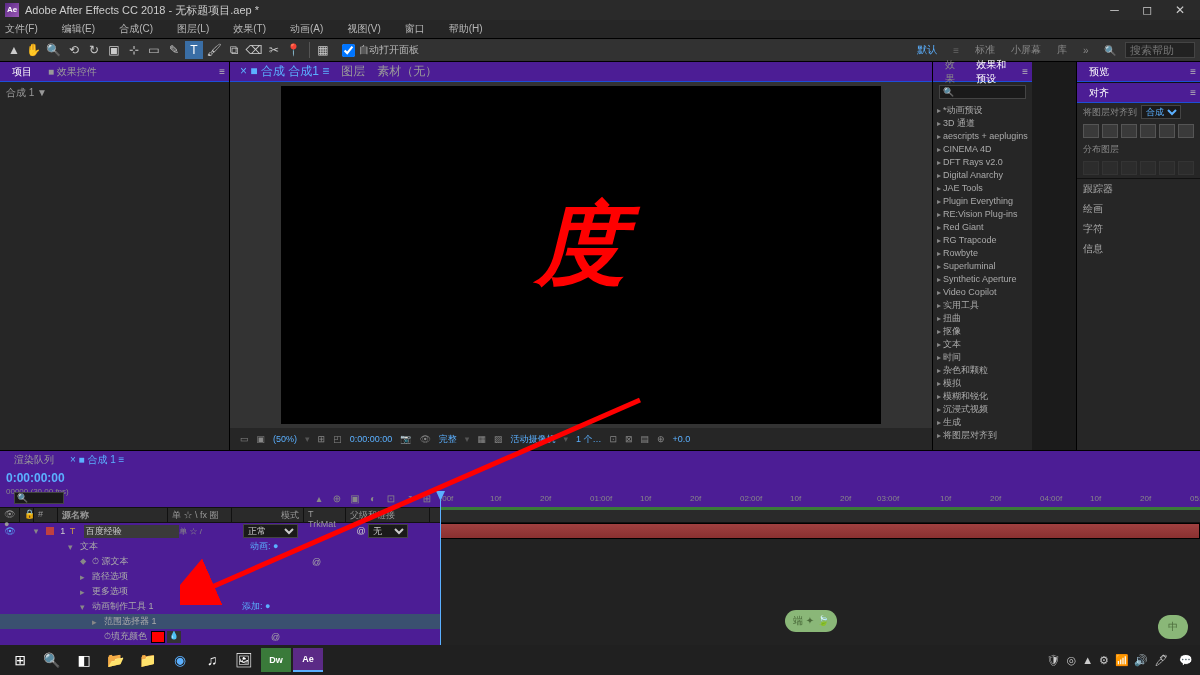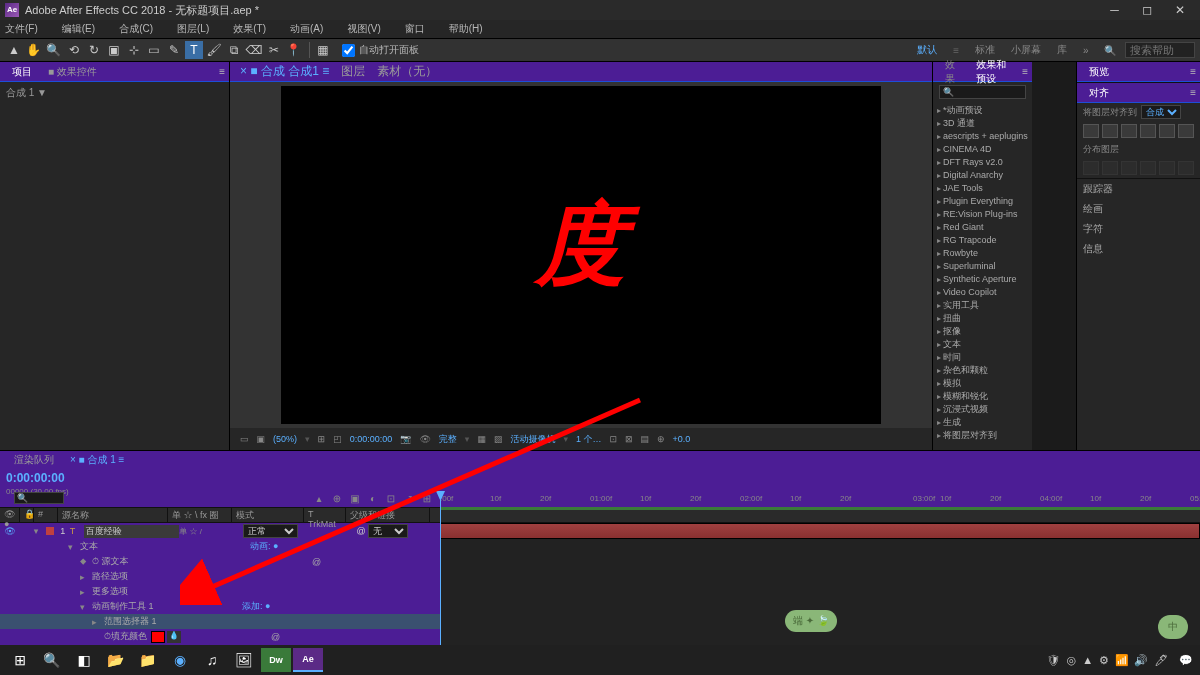--- a/index.html
+++ b/index.html
@@ -69,23 +69,23 @@
 .tl-header .fps { color: #888; font-size: 8px; }
 .tl-toolbar { height: 18px; display: flex; align-items: center; }
 .tl-toolbar .left { width: 440px; display: flex; align-items: center; padding: 0 4px; }
 .tl-toolbar .tlbtn { width: 16px; height: 14px; display: inline-flex; align-items: center; justify-content: center; margin: 0 1px; cursor: pointer; color: #888; font-size: 10px; }
 .tl-toolbar .search-tl { background: #1a1a1a; border: 1px solid #444; width: 50px; font-size: 9px; padding: 0 2px; color: #888; margin-left: 10px; }
 .tl-columns { height: 16px; display: flex; background: #2a2a2a; font-size: 9px; color: #999; border-top: 1px solid #111; border-bottom: 1px solid #111; }
 .tl-columns .col { padding: 1px 4px; border-right: 1px solid #111; }
 .tl-columns .c-eye { width: 20px; }
 .tl-columns .c-lock { width: 14px; }
 .tl-columns .c-num { width: 24px; }
-.tl-columns .c-name { width: 110px; }
+.tl-columns .c-name { width: 110px; font-weight: bold; }
 .tl-columns .c-sw { width: 64px; }
-.tl-columns .c-mode { width: 72px; }
+.tl-columns .c-mode { width: 72px; text-align: right; }
 .tl-columns .c-trk { width: 42px; }
 .tl-columns .c-parent { width: 84px; }
 .tl-ruler { flex: 1; display: flex; align-items: center; position: relative; font-size: 8px; color: #888; }
 .tl-ruler .tick { position: absolute; }
 .tl-body { display: flex; }
 .tl-left { width: 440px; }
 .tl-right { flex: 1; position: relative; background: #222; }
 .layer-row { height: 16px; display: flex; align-items: center; font-size: 9px; color: #ccc; }
 .layer-row .eye { width: 20px; text-align: center; color: #5bb0ff; }
 .layer-row .lock { width: 14px; }
@@ -339,21 +339,21 @@
     <div class="tl-ruler" id="ruler">
         <span class="tick" style="left: 0px;">:00f</span>
         <span class="tick" style="left: 50px;">10f</span>
         <span class="tick" style="left: 100px;">20f</span>
         <span class="tick" style="left: 150px;">01:00f</span>
         <span class="tick" style="left: 200px;">10f</span>
         <span class="tick" style="left: 250px;">20f</span>
         <span class="tick" style="left: 300px;">02:00f</span>
         <span class="tick" style="left: 350px;">10f</span>
         <span class="tick" style="left: 400px;">20f</span>
-        <span class="tick" style="left: 473px;">03:00f</span>
+        <span class="tick" style="left: 437px;">03:00f</span>
         <span class="tick" style="left: 500px;">10f</span>
         <span class="tick" style="left: 550px;">20f</span>
         <span class="tick" style="left: 600px;">04:00f</span>
         <span class="tick" style="left: 650px;">10f</span>
         <span class="tick" style="left: 700px;">20f</span>
         <span class="tick" style="left: 750px;">05:00f</span>
       </div>
   </div>
   <div class="tl-columns">
     <div class="col c-eye">👁 ●</div>

